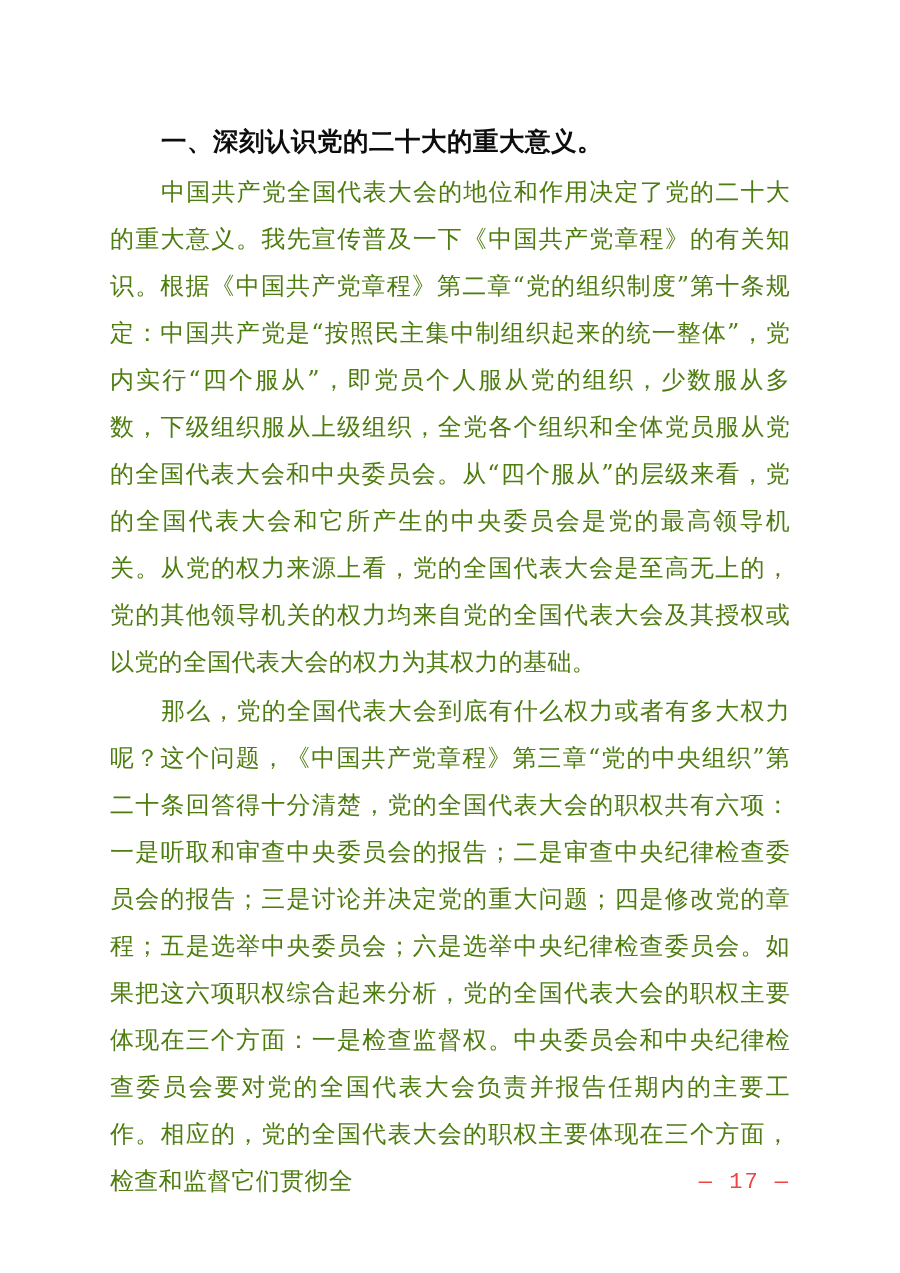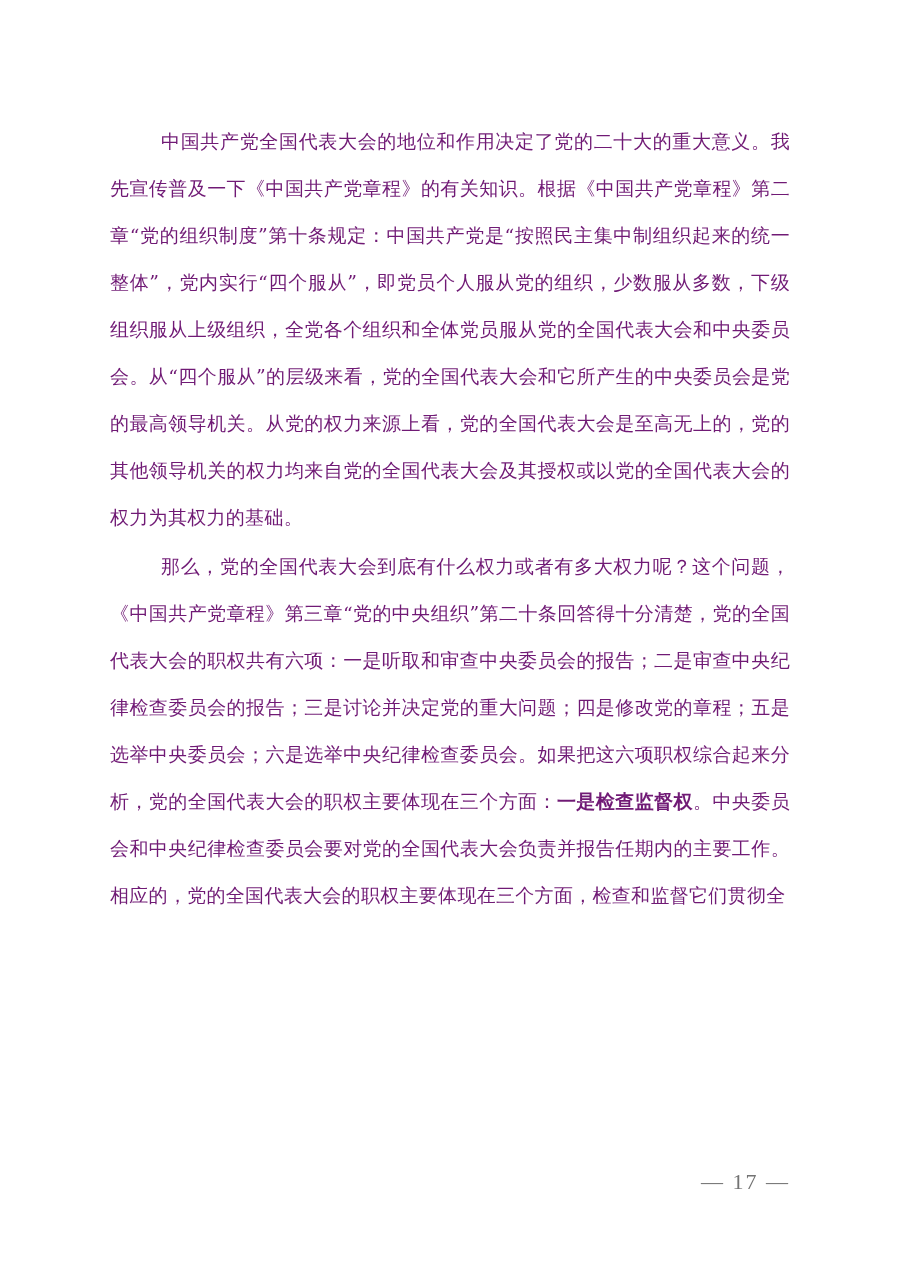--- a/index.html
+++ b/index.html
@@ -33,52 +33,53 @@
     font-family: "DejaVu Serif", "Liberation Serif", serif;
     font-weight: 700;
     font-size: 25.5px;
     line-height: 47px;
     letter-spacing: 0.5px;
     text-indent: 51px;
     margin: 0 0 4px 0;
     color: #0d0d0d;
   }
   .para {
-    font-size: 19px;
+    font-size: 24px;
     line-height: 47px;
     letter-spacing: 0.3px;
     text-indent: 51px;
     margin: 0;
     text-align: justify;
     text-justify: inter-ideograph;
-    color: #701a75;
+    color: #4d7c0f;
   }
   .para + .para {
     margin-top: 2px;
   }
   .bold-inline {
-    font-weight: 700;
+    font-weight: 400;
     margin-top: 35px;
   }
   .page-number {
     position: absolute;
     right: 110px;
     bottom: 78px;
     font-size: 22px;
     letter-spacing: 2px;
-    color: #737373;
-    font-family: Liberation Serif, serif;
+    color: #ef4444;
+    font-family: Liberation Mono, monospace;
   }
 </style>
 </head>
 <body>
 
 <div class="page">
   <div class="content">
 
+    <h1 class="doc-heading">一、深刻认识党的二十大的重大意义。</h1>
 
     <p class="para">中国共产党全国代表大会的地位和作用决定了党的二十大的重大意义。我先宣传普及一下《中国共产党章程》的有关知识。根据《中国共产党章程》第二章“党的组织制度”第十条规定：中国共产党是“按照民主集中制组织起来的统一整体”，党内实行“四个服从”，即党员个人服从党的组织，少数服从多数，下级组织服从上级组织，全党各个组织和全体党员服从党的全国代表大会和中央委员会。从“四个服从”的层级来看，党的全国代表大会和它所产生的中央委员会是党的最高领导机关。从党的权力来源上看，党的全国代表大会是至高无上的，党的其他领导机关的权力均来自党的全国代表大会及其授权或以党的全国代表大会的权力为其权力的基础。</p>
 
     <p class="para"><span>那么，党的全国代表大会到底有什么权力或者有多大权力呢？这个问题，《中国共产党章程》第三章“党的中央组织”第二十条回答得十分清楚，党的全国代表大会的职权共有六项：一是听取和审查中央委员会的报告；二是审查中央纪律检查委员会的报告；三是讨论并决定党的重大问题；四是修改党的章程；五是选举中央委员会；六是选举中央纪律检查委员会。如果把这六项职权综合起来分析，党的全国代表大会的职权主要体现在三个方面：</span><span class="bold-inline">一是检查监督权</span><span>。中央委员会和中央纪律检查委员会要对党的全国代表大会负责并报告任期内的主要工作。相应的，党的全国代表大会的职权主要体现在三个方面，检查和监督它们贯彻全</span></p>
 
   </div>
 
   <div class="page-number">— 17 —</div>
 </div>
 

